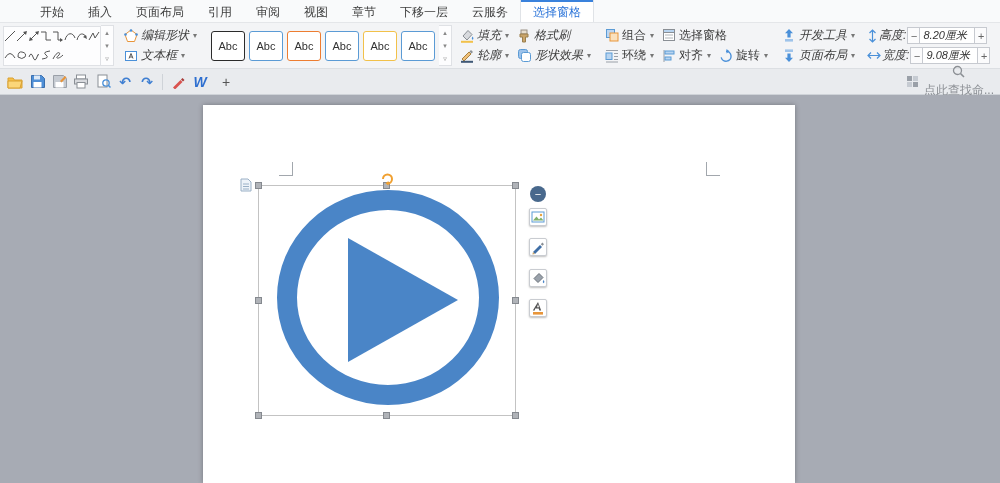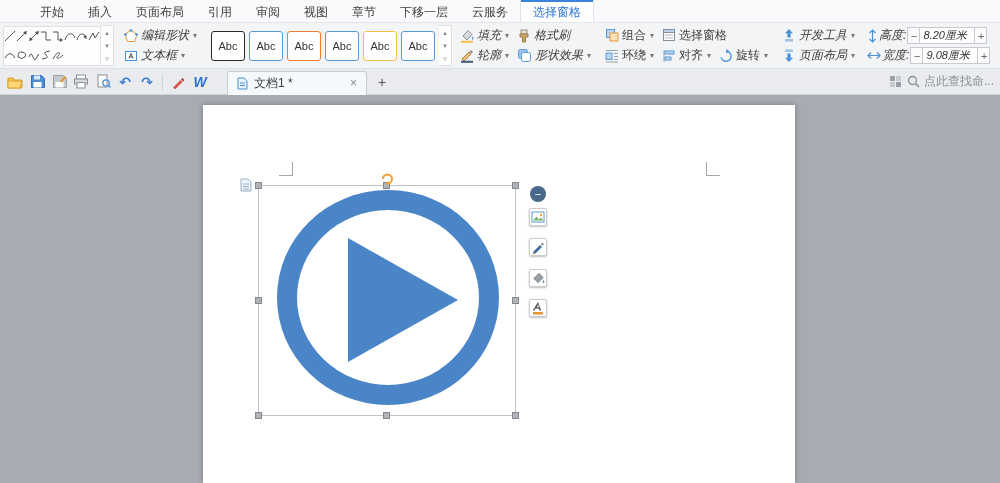--- a/index.html
+++ b/index.html
@@ -34,21 +34,21 @@
   
   .toolbar2 { height:26px; background:#e9ebee; border-bottom:1px solid #cfd3d8; display:flex; align-items:center; padding:0 4px; }
   .qi { width:20px; height:20px; display:flex; align-items:center; justify-content:center; margin:0 1px; cursor:default; }
   .glyph-blue { color:#3f7fd2; font-size:14px; font-weight:bold; }
   .vdiv { width:1px; height:16px; background:#cfd3d8; margin:0 4px; }
   .wps-w { color:#2e6fd0; font-weight:bold; font-style:italic; font-size:14px; }
   .doctab { display:flex; align-items:center; gap:6px; background:#f6f9fc; border:1px solid #c6ccd3; border-bottom:none; height:24px; margin:2px 0 0 16px; padding:0 9px; border-radius:3px 3px 0 0; min-width:140px; }
   .doctab .closex { color:#888; margin-left:auto; font-size:12px; cursor:default; }
   .newtab { width:22px; height:22px; display:flex; align-items:center; justify-content:center; font-size:14px; color:#555; margin-left:4px; }
   .spacer { flex:1; }
-  .searchbox { display:flex; align-items:center; gap:4px; color:#8b8f94; padding-right:2px; }
+  .searchbox { display:flex; align-items:center; gap:4px; color:#8b8f94; padding-right:2px;flex-direction:column; }
 
   
   .canvas { position:relative; height:388px; background:#a7abb4; overflow:hidden; }
   .page { position:absolute; left:203px; top:10px; width:592px; height:378px; background:#fff; box-shadow:0 0 5px rgba(0,0,0,.3); }
   .mark { position:absolute; width:14px; height:14px; }
   .mark-tl { left:76px; top:57px; border-right:1px solid #a2a7ad; border-bottom:1px solid #a2a7ad; }
   .mark-tr { left:503px; top:57px; border-left:1px solid #a2a7ad; border-bottom:1px solid #a2a7ad; }
   .anchor { position:absolute; left:37px; top:73px; }
 
   .selbox { position:absolute; left:55px; top:80px; width:258px; height:231px; border:1px solid #c3c3c3; }
@@ -389,29 +389,20 @@
   <div class="qi">
     <svg width="14" height="14">
         <path d="M2 12.5 L9.5 5 l2 2 L4 14.5 Z" fill="#d9534f"></path>
         <path d="M10 4.5 l1.5-1.5 2 2 -1.5 1.5z" fill="#a83c38"></path>
       </svg>
   </div>
   <div class="qi">
       <span class="wps-w">W</span>
     </div>
 
-  <div class="doctab">
-    <svg width="11" height="13">
-        <path d="M1 1 h6 l3 3 v8 H1 Z" fill="#eaf2fb" stroke="#4a90d9"></path>
-        <line x1="3" y1="6" x2="8" y2="6" stroke="#4a90d9"></line>
-        <line x1="3" y1="8.5" x2="8" y2="8.5" stroke="#4a90d9"></line>
-      </svg>
-    <span>文档1 *</span>
-    <span class="closex">×</span>
-  </div>
   <div class="newtab">+</div>
 
   <div class="spacer"></div>
 
   <div class="qi">
     <svg width="13" height="13">
         <rect x="1" y="1" width="5" height="5" fill="#9aa0a8"></rect>
         <rect x="7" y="1" width="5" height="5" fill="#c6cbd2"></rect>
         <rect x="1" y="7" width="5" height="5" fill="#c6cbd2"></rect>
         <rect x="7" y="7" width="5" height="5" fill="#9aa0a8"></rect>

